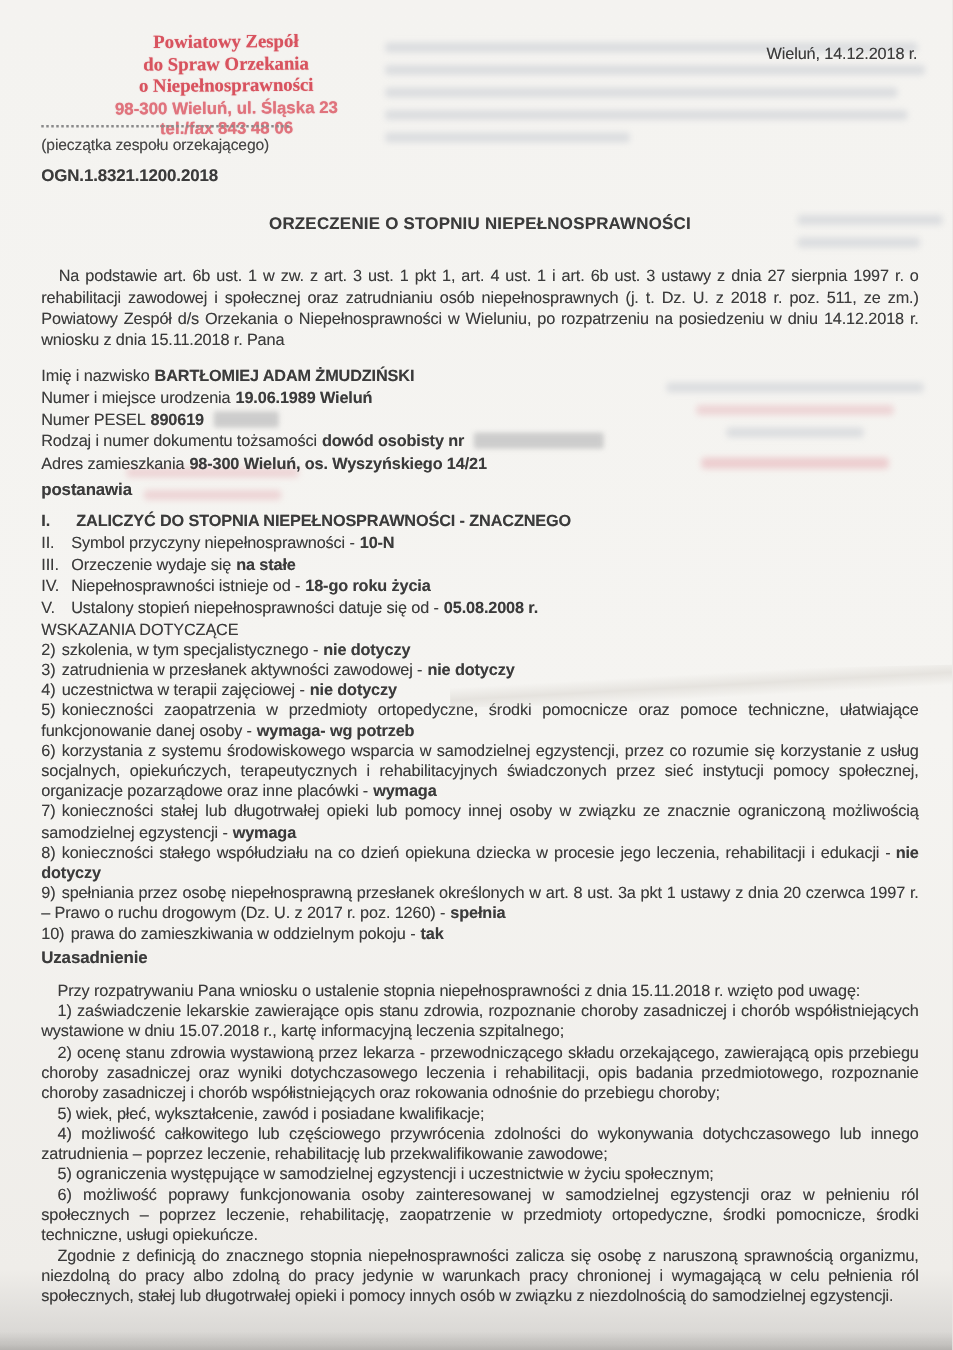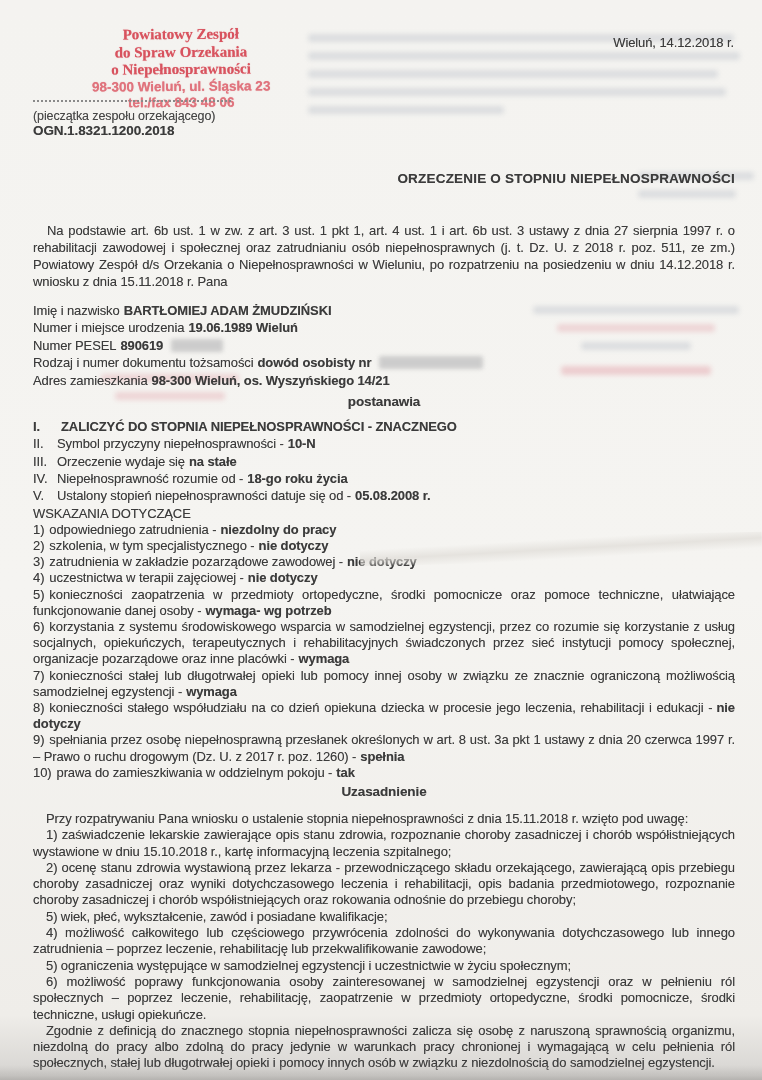--- a/index.html
+++ b/index.html
@@ -9,37 +9,37 @@
     color:#3b3b3b;font-family:"Liberation Sans",sans-serif;font-size:13px;line-height:17px;
   }
   .txt{letter-spacing:-0.1px;text-shadow:0 0 .4px rgba(59,59,59,.45);}
   
   .stamp{position:absolute;left:56px;top:26px;width:250px;text-align:center;transform:rotate(-.4deg);
          text-shadow:0 0 .8px rgba(217,84,94,.7);}
   .stamp .l-serif{font-family:"Liberation Serif",serif;font-weight:bold;font-size:15px;line-height:17.5px;color:#d8535f;}
   .stamp .l-sans{font-weight:bold;font-size:13.5px;line-height:16.5px;color:#e0737d;}
   .dotted{position:absolute;left:33px;top:100px;width:198px;border-bottom:2px dotted #8a8a8a;}
   .stamp-caption{position:absolute;left:33px;top:108px;font-size:12.5px;color:#474747;text-align:center;}
-  .case-number{position:absolute;left:33px;top:122px;font-weight:bold;font-size:13.5px;}
+  .case-number{position:absolute;left:33px;top:132px;font-weight:bold;font-size:13.5px;}
   .date{position:absolute;top:34px;right:28px;font-size:13px;text-align:center;}
   
   .ghost{position:absolute;display:flex;flex-direction:column;gap:10px;filter:blur(2.6px);opacity:.38;}
   .g{height:8px;border-radius:3px;background:#b4bac5;}
   .g.pink{background:#e2a2aa;}
   .g.red{background:#e08f99;height:9px;}
   
   .flow{position:absolute;left:33px;top:170px;width:702px;}
-  .doc-title{font-weight:bold;font-size:13.5px;text-align:right;letter-spacing:.2px;margin:0 0 35px 0;}
+  .doc-title{font-weight:bold;font-size:13.5px;text-align:center;letter-spacing:.2px;margin:0 0 25px 0;}
   .intro{margin:0 0 12px 0;text-align:justify;text-indent:14px;}
   .person{line-height:17.4px;margin:0 0 4px 0;}
   .p-label{margin-right:4px;}
   .p-val{font-weight:bold;}
   .redact{display:inline-block;vertical-align:-2px;height:13px;background:#c6c6c6;border-radius:2px;
           filter:blur(2px);opacity:.85;margin-left:8px;}
-  .sec-heading{font-weight:bold;font-size:13.5px;text-align:center;margin:0 0 8px 0;line-height:17px;}
+  .sec-heading{font-weight:bold;font-size:13.5px;margin:0 0 8px 0;line-height:17px;}
   .decisions{line-height:17.3px;margin:0;}
   .dec-num{display:inline-block;width:24px;}
   .dec-row b{margin-left:4px;text-align:right;}
   .all-bold{font-weight:bold;}
   .wskazania{line-height:17.2px;margin:0;}
   .indications{line-height:16.2px;margin:0 0 2px 0;}
   .ind{margin:0;text-align:justify;}
   .ind .num{margin-right:5px;}
   .ind b{margin-left:4px;}
   .uzasadnienie-h{margin:0 0 11px 0;}
@@ -104,44 +104,43 @@
       <div><span class="p-label">Rodzaj i numer dokumentu tożsamości</span><span class="p-val">dowód osobisty nr</span><span class="redact" style="width:104px"></span></div>
       <div><span class="p-label">Adres zamieszkania</span><span class="p-val">98-300 Wieluń, os. Wyszyńskiego 14/21</span></div>
     </div>
 
     <div class="sec-heading">postanawia</div>
 
     <div class="decisions">
       <div class="dec-row all-bold"><span class="dec-num">I.</span><span></span><b>ZALICZYĆ DO STOPNIA NIEPEŁNOSPRAWNOŚCI - ZNACZNEGO</b></div>
       <div class="dec-row"><span class="dec-num">II.</span><span>Symbol przyczyny niepełnosprawności -</span><b>10-N</b></div>
       <div class="dec-row"><span class="dec-num">III.</span><span>Orzeczenie wydaje się</span><b>na stałe</b></div>
-      <div class="dec-row"><span class="dec-num">IV.</span><span>Niepełnosprawność rozumie od -</span><b>18-go roku życia</b></div>
+      <div class="dec-row"><span class="dec-num">IV.</span><span>Niepełnosprawności istnieje od -</span><b>18-go roku życia</b></div>
       <div class="dec-row"><span class="dec-num">V.</span><span>Ustalony stopień niepełnosprawności datuje się od -</span><b>05.08.2008 r.</b></div>
     </div>
 
     <div class="wskazania">WSKAZANIA DOTYCZĄCE</div>
 
     <div class="indications">
-      <p class="ind"><span class="num">1)</span><span>odpowiedniego zatrudnienia -</span><b>niezdolny do pracy</b></p>
       <p class="ind"><span class="num">2)</span><span>szkolenia, w tym specjalistycznego -</span><b>nie dotyczy</b></p>
-      <p class="ind"><span class="num">3)</span><span>zatrudnienia w zakładzie pozarządowe zawodowej -</span><b>nie dotyczy</b></p>
+      <p class="ind"><span class="num">3)</span><span>zatrudnienia w przesłanek aktywności zawodowej -</span><b>nie dotyczy</b></p>
       <p class="ind"><span class="num">4)</span><span>uczestnictwa w terapii zajęciowej -</span><b>nie dotyczy</b></p>
       <p class="ind"><span class="num">5)</span><span>konieczności zaopatrzenia w przedmioty ortopedyczne, środki pomocnicze oraz pomoce techniczne, ułatwiające funkcjonowanie danej osoby -</span><b>wymaga- wg potrzeb</b></p>
       <p class="ind"><span class="num">6)</span><span>korzystania z systemu środowiskowego wsparcia w samodzielnej egzystencji, przez co rozumie się korzystanie z usług socjalnych, opiekuńczych, terapeutycznych i rehabilitacyjnych świadczonych przez sieć instytucji pomocy społecznej, organizacje pozarządowe oraz inne placówki -</span><b>wymaga</b></p>
       <p class="ind"><span class="num">7)</span><span>konieczności stałej lub długotrwałej opieki lub pomocy innej osoby w związku ze znacznie ograniczoną możliwością samodzielnej egzystencji -</span><b>wymaga</b></p>
       <p class="ind"><span class="num">8)</span><span>konieczności stałego współudziału na co dzień opiekuna dziecka w procesie jego leczenia, rehabilitacji i edukacji -</span><b>nie dotyczy</b></p>
       <p class="ind"><span class="num">9)</span><span>spełniania przez osobę niepełnosprawną przesłanek określonych w art. 8 ust. 3a pkt 1 ustawy z dnia 20 czerwca 1997 r. – Prawo o ruchu drogowym (Dz. U. z 2017 r. poz. 1260) -</span><b>spełnia</b></p>
       <p class="ind"><span class="num">10)</span><span>prawa do zamieszkiwania w oddzielnym pokoju -</span><b>tak</b></p>
     </div>
 
     <div class="sec-heading uzasadnienie-h">Uzasadnienie</div>
 
     <div class="justification">
       <p>Przy rozpatrywaniu Pana wniosku o ustalenie stopnia niepełnosprawności z dnia 15.11.2018 r. wzięto pod uwagę:</p>
-      <p>1) zaświadczenie lekarskie zawierające opis stanu zdrowia, rozpoznanie choroby zasadniczej i chorób współistniejących wystawione w dniu 15.10.2018 r., kartę informacyjną leczenia szpitalnego;</p>
+      <p>1) zaświadczenie lekarskie zawierające opis stanu zdrowia, rozpoznanie choroby zasadniczej i chorób współistniejących wystawione w dniu 15.07.2018 r., kartę informacyjną leczenia szpitalnego;</p>
       <p>2) ocenę stanu zdrowia wystawioną przez lekarza - przewodniczącego składu orzekającego, zawierającą opis przebiegu choroby zasadniczej oraz wyniki dotychczasowego leczenia i rehabilitacji, opis badania przedmiotowego, rozpoznanie choroby zasadniczej i chorób współistniejących oraz rokowania odnośnie do przebiegu choroby;</p>
       <p>5) wiek, płeć, wykształcenie, zawód i posiadane kwalifikacje;</p>
       <p>4) możliwość całkowitego lub częściowego przywrócenia zdolności do wykonywania dotychczasowego lub innego zatrudnienia – poprzez leczenie, rehabilitację lub przekwalifikowanie zawodowe;</p>
       <p>5) ograniczenia występujące w samodzielnej egzystencji i uczestnictwie w życiu społecznym;</p>
       <p>6) możliwość poprawy funkcjonowania osoby zainteresowanej w samodzielnej egzystencji oraz w pełnieniu ról społecznych – poprzez leczenie, rehabilitację, zaopatrzenie w przedmioty ortopedyczne, środki pomocnicze, środki techniczne, usługi opiekuńcze.</p>
       <p>Zgodnie z definicją do znacznego stopnia niepełnosprawności zalicza się osobę z naruszoną sprawnością organizmu, niezdolną do pracy albo zdolną do pracy jedynie w warunkach pracy chronionej i wymagającą w celu pełnienia ról społecznych, stałej lub długotrwałej opieki i pomocy innych osób w związku z niezdolnością do samodzielnej egzystencji.</p>
     </div>
 
   </div>
 

